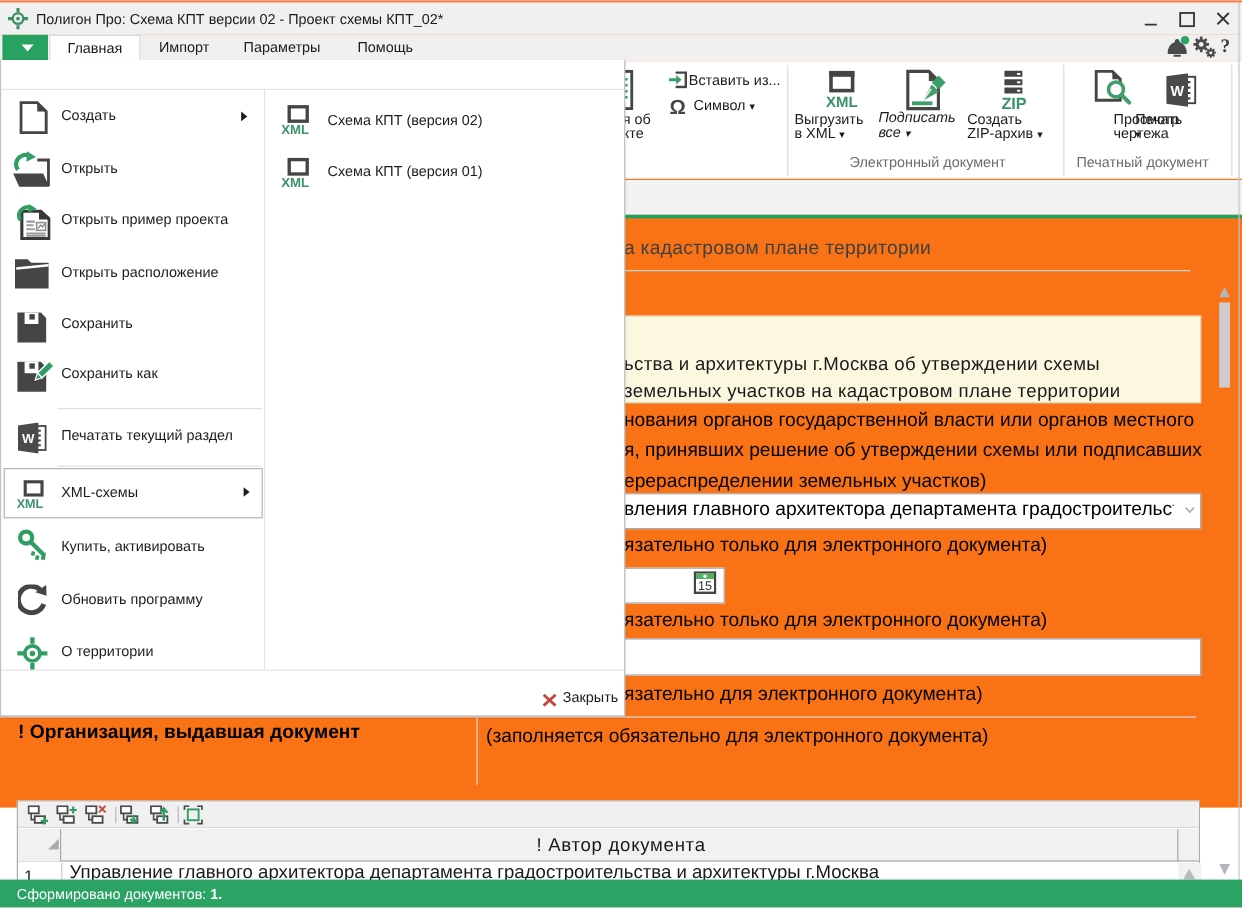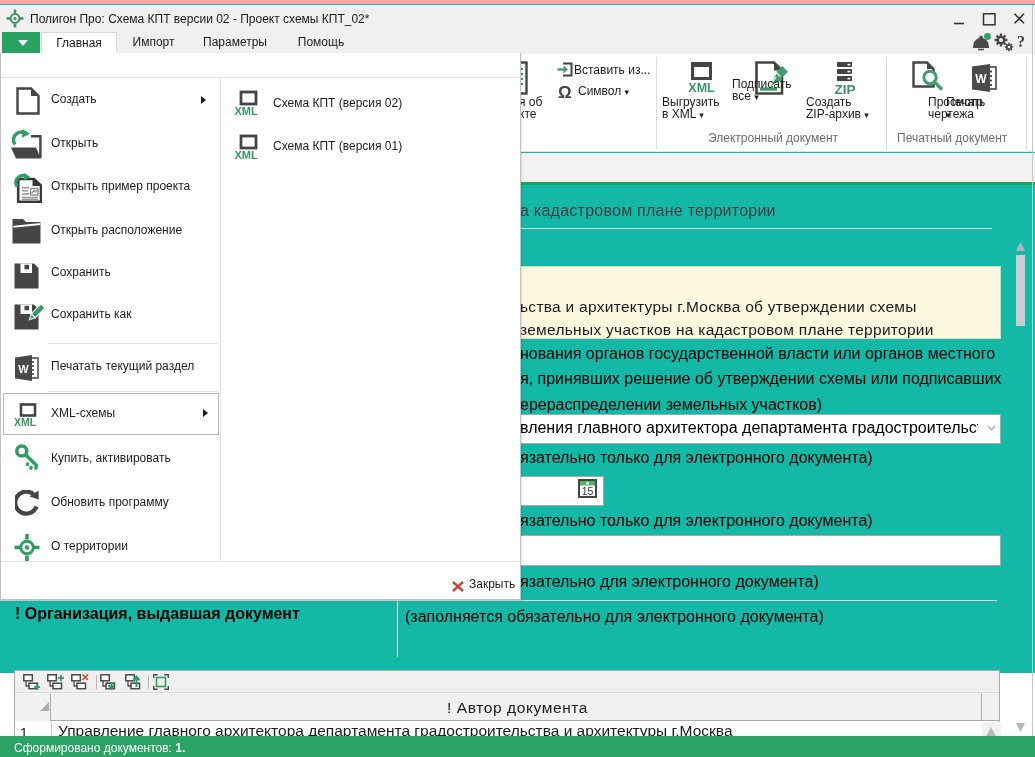--- a/index.html
+++ b/index.html
@@ -1,19 +1,19 @@
 <!DOCTYPE html>
 <html><head><meta charset="utf-8">
 <style>
   html,body{margin:0;padding:0;}
   *{box-sizing:border-box;}
   body{width:1035px;height:757px;overflow:hidden;font-family:"Liberation Sans",sans-serif;}
   .abs{position:absolute;}
   .nw{white-space:nowrap;}
-  #win{position:relative;width:1035px;height:673px;background:#14b8a6;border-top:4px solid #fca5a5;}
+  #win{position:relative;width:1035px;height:673px;background:#f97316;border-top:1px solid #fca5a5;}
   
   #title{left:0;top:1px;width:1035px;height:27px;background:#f0f0f0;}
   #titletext{left:30px;top:6px;font-size:13px;color:#1b1b1b;}
   
   #tabrow{left:0;top:28px;width:1035px;height:22px;background:#f0f0f0;}
   #filebtn{left:2px;top:0px;width:38px;height:22px;background:#28a261;}
   #tab-active{left:41px;top:0px;width:76px;height:22px;background:#fff;border:1px solid #d9d9d9;border-bottom:none;text-align:center;line-height:21px;font-size:12px;color:#1b1b1b;}
   .tab{top:0px;height:22px;line-height:21px;font-size:12px;color:#1b1b1b;text-align:center;}
   
   #ribbon{left:0;top:50px;width:1035px;height:98px;background:#fff;border-bottom:1px solid #e4e4e4;}
@@ -137,21 +137,21 @@
     <svg class="abs" style="left:754px;top:6px" width="36" height="36" viewBox="0 0 36 36">
       <path d="M2.5 2.5 H20 L28 10.5 V33.5 H2.5 Z" fill="#fff" stroke="#454545" stroke-width="2.6"></path>
       <path d="M20 2.5 L28 10.5 H20 Z" fill="#454545"></path>
       <g fill="#3f9e6a">
         <path d="M28.2 6 L34 11.8 L28.2 17.6 L22.4 11.8 Z"></path>
         <path d="M22.5 13.5 L28.5 19.5 L15 27 Z"></path>
       </g>
       <path d="M22 17 L15.5 26.5" stroke="#fff" stroke-width="1.2" fill="none"></path>
       <rect x="6" y="27.5" width="17" height="3.2" fill="#3f9e6a"></rect>
     </svg>
-    <div class="abs bigtxt" style="left:732px;top:25px;width:80px;">Подписать<br>все <span style="font-size:9px;">▾</span></div>
+    <div class="abs bigtxt" style="left:732px;top:42px;width:80px;font-style:italic;">Подписать<br>все <span style="font-size:9px;">▾</span></div>
 
     <svg class="abs" style="left:832px;top:7px" width="28" height="34" viewBox="0 0 28 34">
       <g fill="#454545">
         <rect x="5" y="1" width="15" height="5" rx="0.5"></rect>
         <rect x="5" y="8" width="15" height="5" rx="0.5"></rect>
         <rect x="5" y="15" width="15" height="5" rx="0.5"></rect>
       </g>
       <g fill="#fff">
           <rect x="15.5" y="2.8" width="2.8" height="1.6"></rect>
           <rect x="15.5" y="9.8" width="2.8" height="1.6"></rect>

